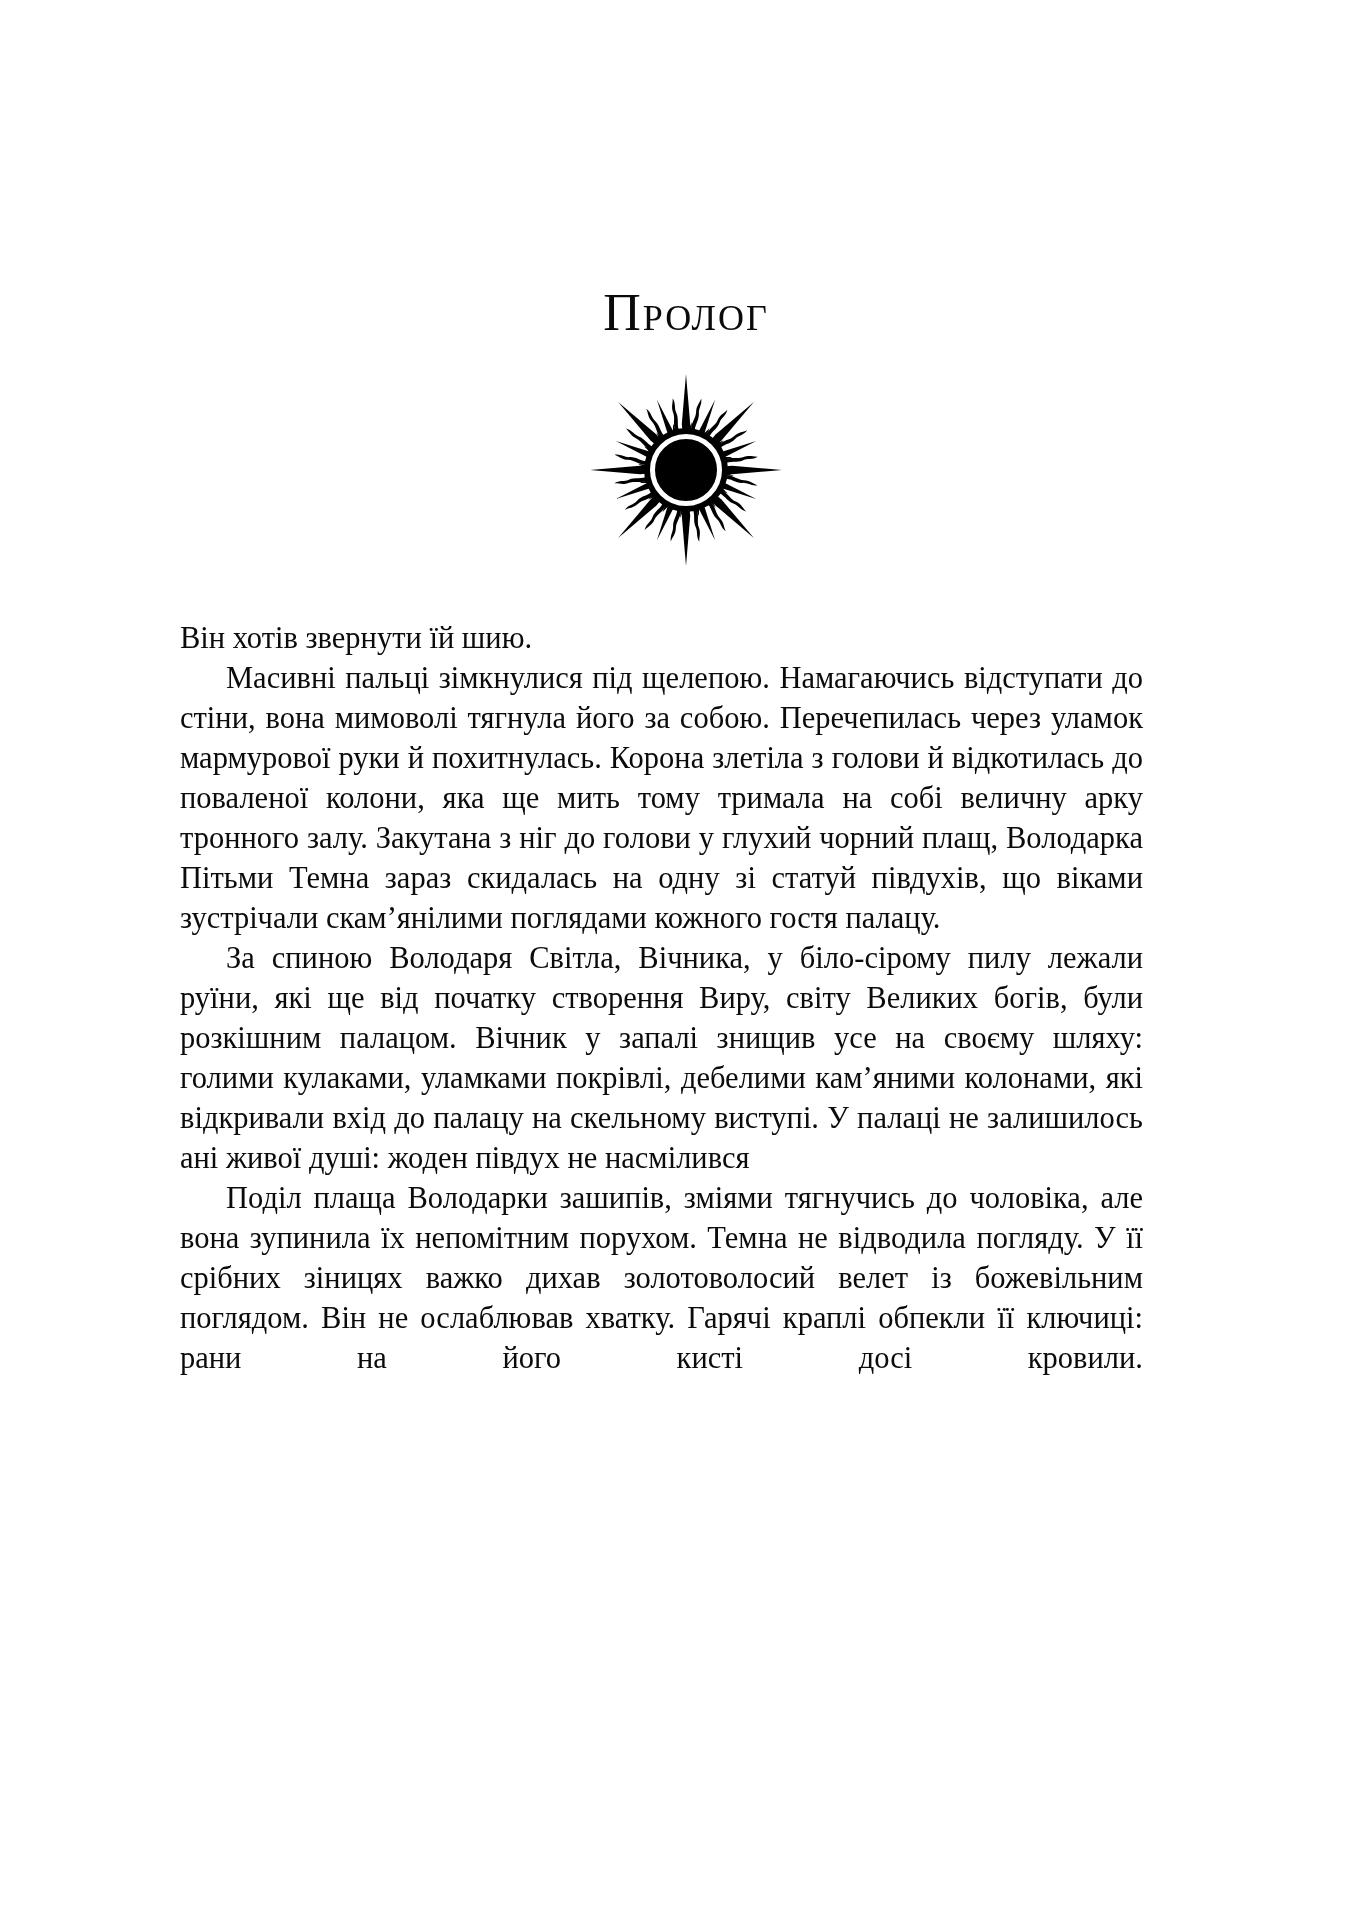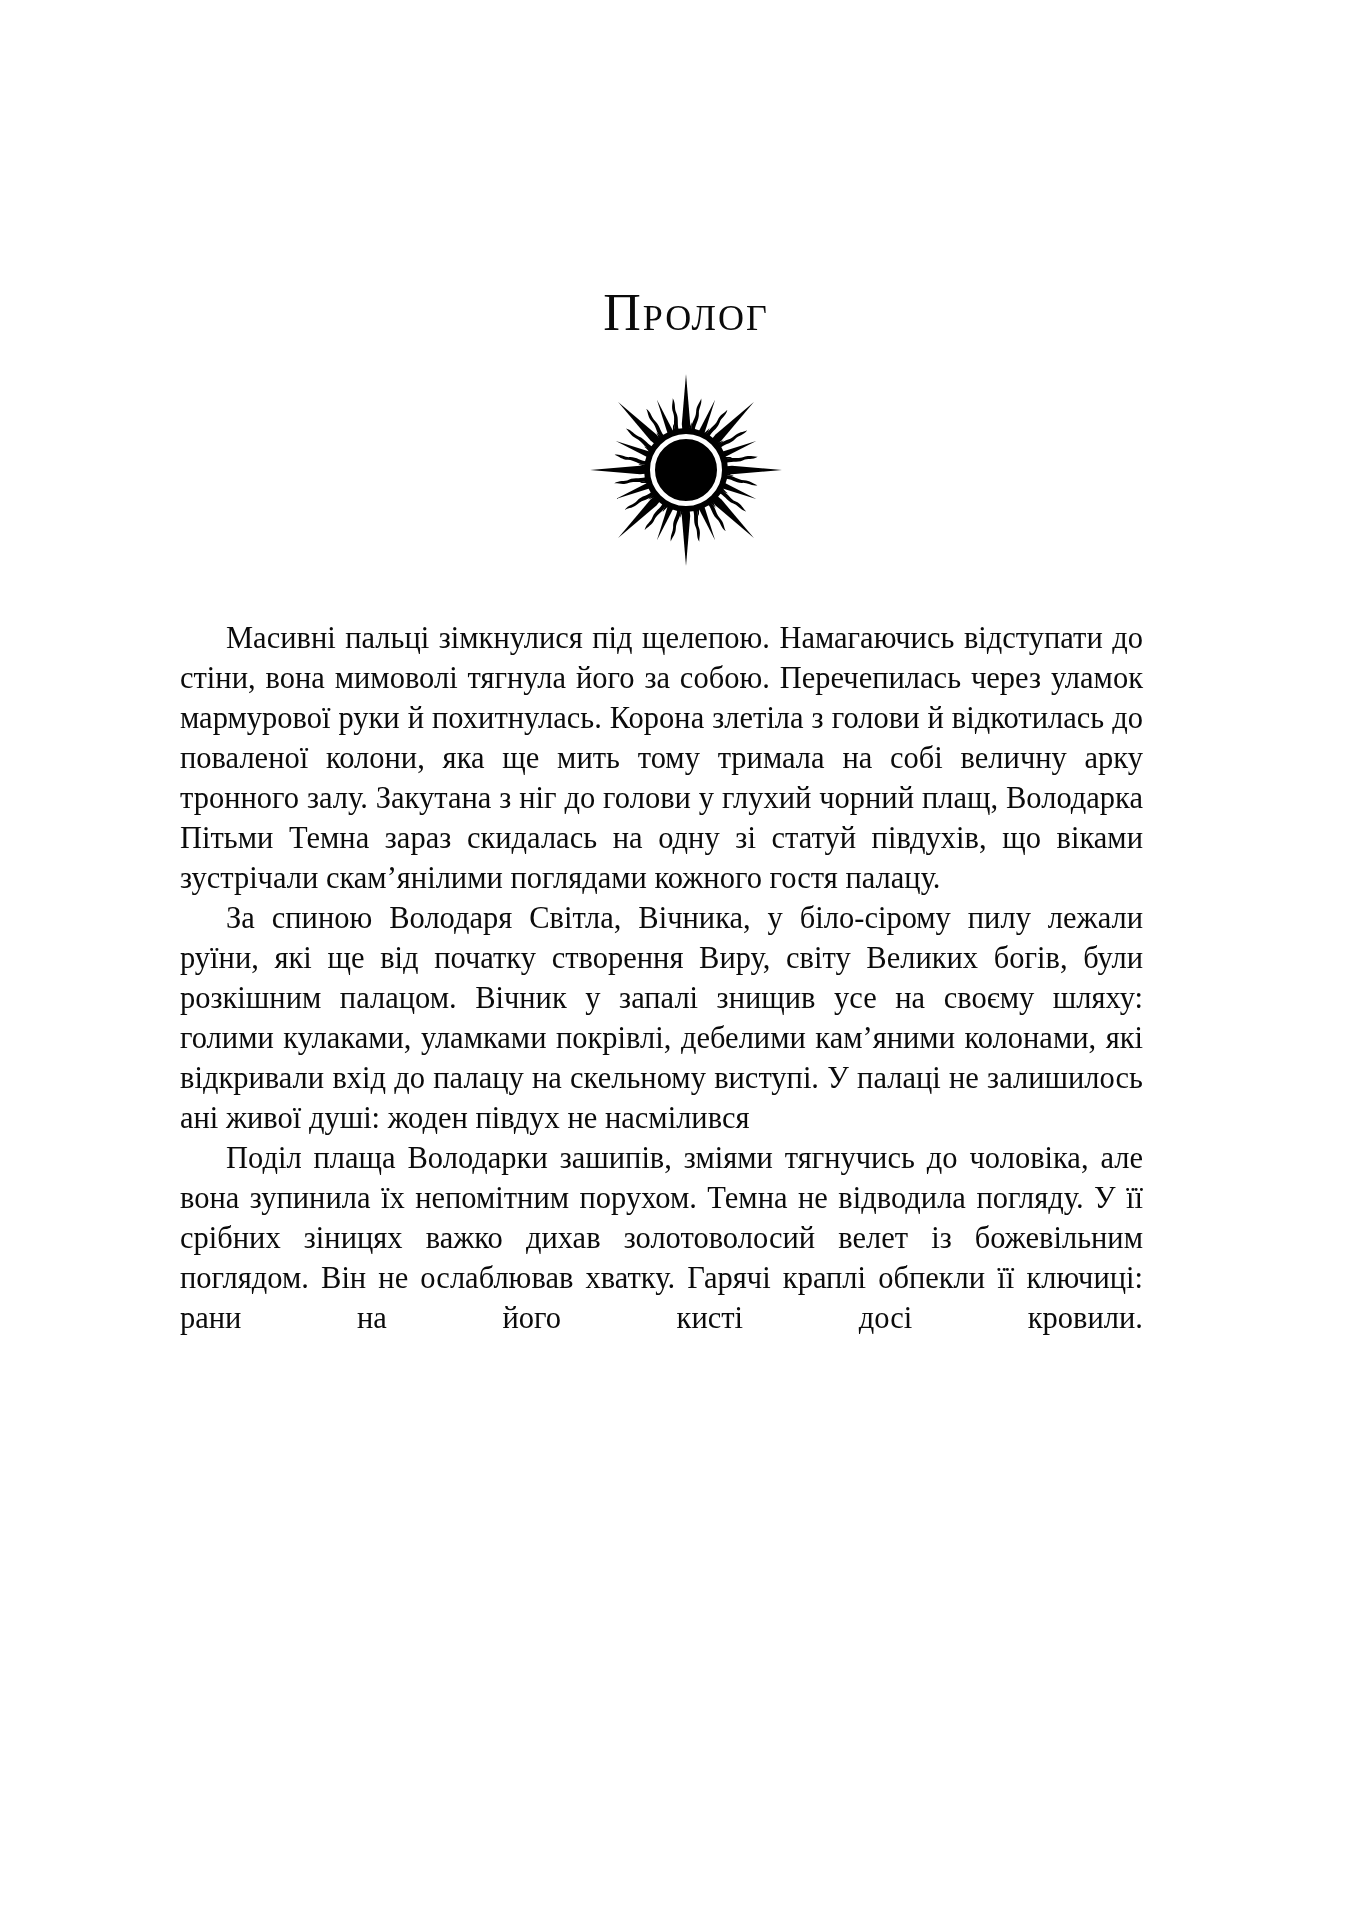--- a/index.html
+++ b/index.html
@@ -176,18 +176,19 @@
         <circle cx="100" cy="98" r="42" fill="#000000"></circle>
       </g>
 
       <circle cx="100" cy="98" r="33.5" fill="none" stroke="#ffffff" stroke-width="5"></circle>
 
       <circle cx="100" cy="98" r="30" fill="#000000"></circle>
     </svg>
   </div>
 
   <div class="body-text">
+    <p class="no-indent">Він хотів звернути їй шию.</p>
     <p>Масивні пальці зімкнулися під щелепою. Намагаючись відступати до стіни, вона мимоволі тягнула його за собою. Перечепилась через уламок мармурової руки й похитнулась. Корона злетіла з голови й відкотилась до поваленої колони, яка ще мить тому тримала на собі величну арку тронного залу. Закутана з ніг до голови у глухий чорний плащ, Володарка Пітьми Темна зараз скидалась на одну зі статуй півдухів, що віками зустрічали скам’янілими поглядами кожного гостя палацу.</p>
     <p>За спиною Володаря Світла, Вічника, у біло-сірому пилу лежали руїни, які ще від початку створення Виру, світу Великих богів, були розкішним палацом. Вічник у запалі знищив усе на своєму шляху: голими кулаками, уламками покрівлі, дебелими кам’яними колонами, які відкривали вхід до палацу на скельному виступі. У палаці не залишилось ані живої душі: жоден півдух не насмілився</p>
     <p>Поділ плаща Володарки зашипів, зміями тягнучись до чоловіка, але вона зупинила їх непомітним порухом. Темна не відводила погляду. У її срібних зіницях важко дихав золотоволосий велет із божевільним поглядом. Він не ослаблював хватку. Гарячі краплі обпекли її ключиці: рани на його кисті досі кровили.</p>
   </div>
 
 </div>
 
 </body></html>

